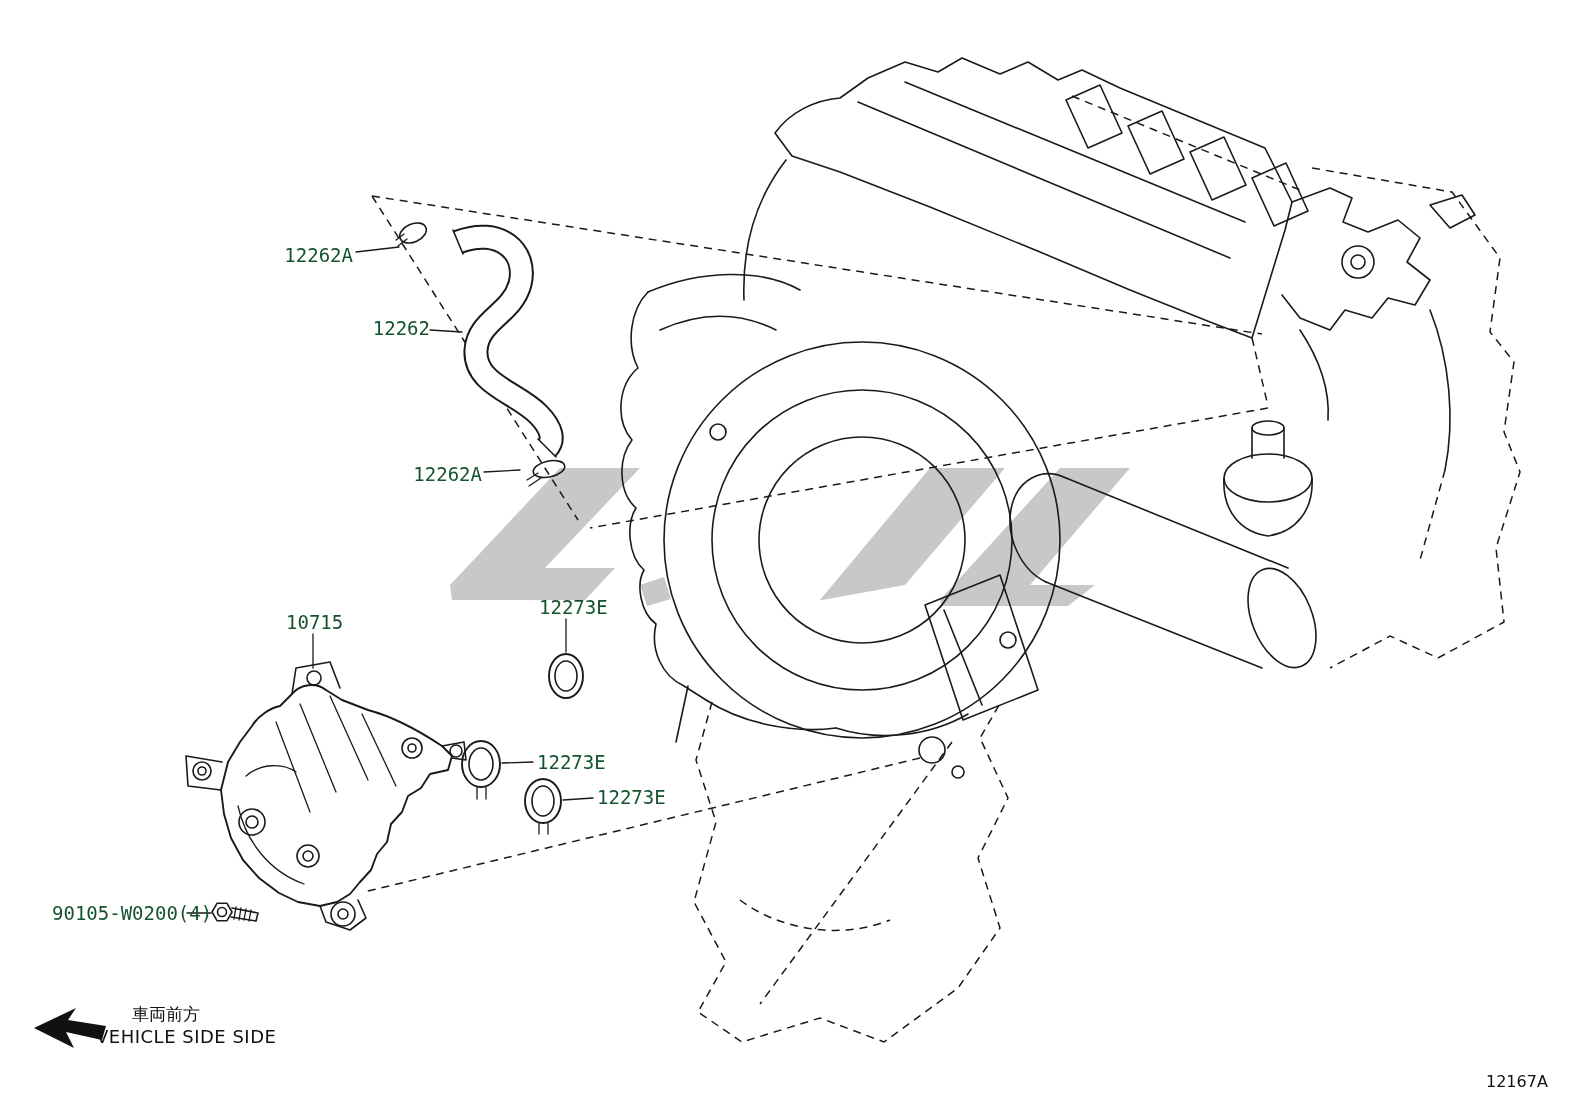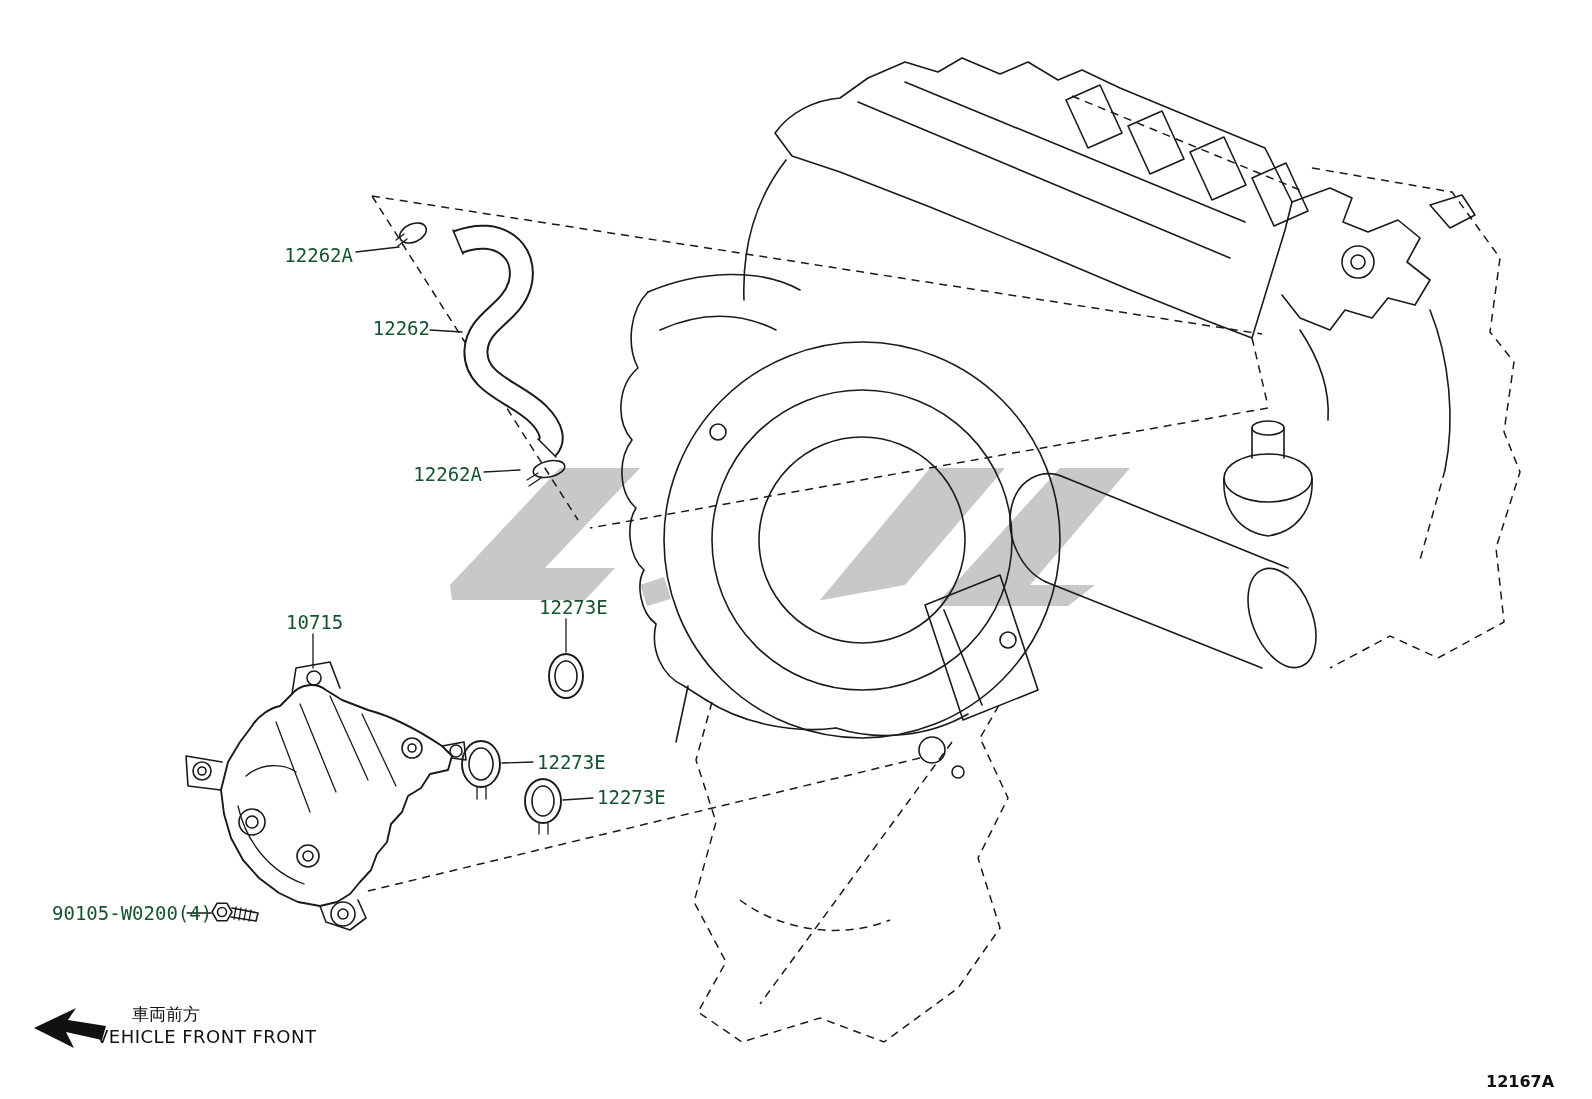--- a/index.html
+++ b/index.html
@@ -11,21 +11,21 @@
   .art .thin{stroke-width:1.3;}
   .art .bold{stroke-width:1.9;}
   .art .wm{fill:#919191;stroke:none;opacity:.5;}
   .art .hoseO{fill:none;stroke:#1a1a1a;stroke-width:25;stroke-linecap:butt;}
   .art .hoseI{fill:none;stroke:#ffffff;stroke-width:21;stroke-linecap:butt;}
   .callout{position:absolute;font-family:"DejaVu Sans Mono","Liberation Mono",monospace;
            font-size:19px;line-height:22px;white-space:nowrap;color:#14532d;}
   .ra{text-align:right;}
   .orient-jp{position:absolute;left:97px;top:1003px;font-size:17px;margin-left:35px;}
   .orient-en{position:absolute;left:96px;top:1026px;font-size:18px;letter-spacing:.5px;}
-  .figcode{position:absolute;left:1486px;top:1072px;font-size:16px;font-weight:bold;}
+  .figcode{position:absolute;left:1486px;top:1072px;font-size:16px;}
 </style>
 </head>
 <body>
 
 <div class="canvas">
 
   <svg class="art" viewBox="0 0 1592 1099" xmlns="http://www.w3.org/2000/svg">
 
     <g>
       <polygon class="wm" points="450,585 560,468 640,468 545,568 615,568 585,600 452,600"></polygon>
@@ -177,16 +177,16 @@
   <div class="callout ra" style="left:283px;top:244px;width:70px">12262A</div>
   <div class="callout ra" style="left:360px;top:317px;width:70px">12262</div>
   <div class="callout ra" style="left:412px;top:463px;width:70px">12262A</div>
   <div class="callout" style="left:539px;top:596px">12273E</div>
   <div class="callout" style="left:286px;top:611px">10715</div>
   <div class="callout" style="left:537px;top:751px">12273E</div>
   <div class="callout" style="left:597px;top:786px">12273E</div>
   <div class="callout" style="left:52px;top:902px">90105-W0200(4)</div>
 
   <div class="orient-jp">車両前方</div>
-  <div class="orient-en">VEHICLE FRONT FRONT</div>
+  <div class="orient-en">VEHICLE SIDE SIDE</div>
 
   <div class="figcode">12167A</div>
 </div>
 
 </body></html>

